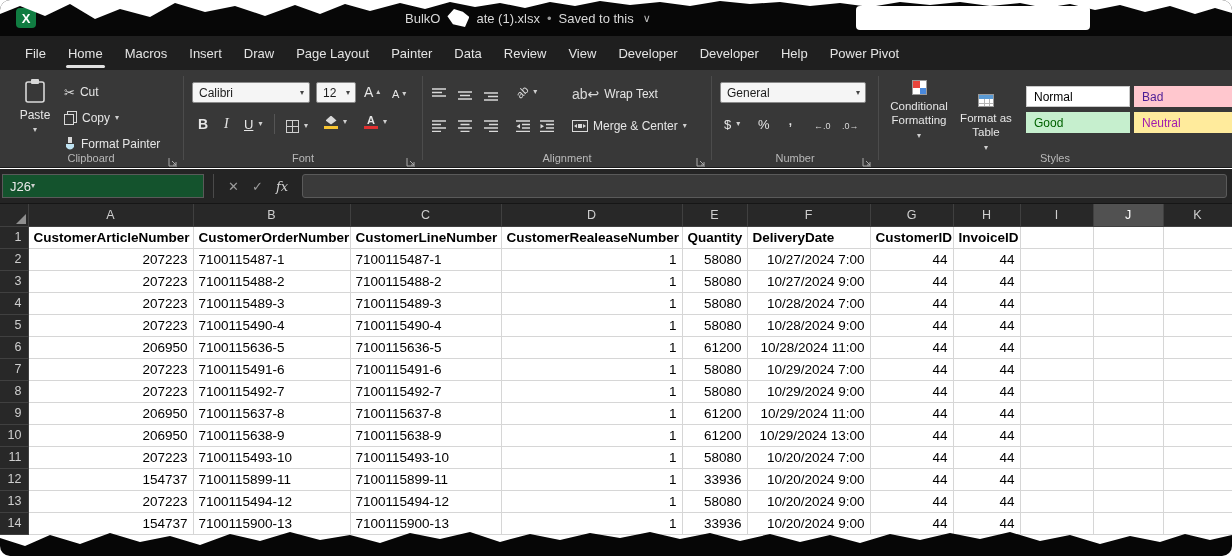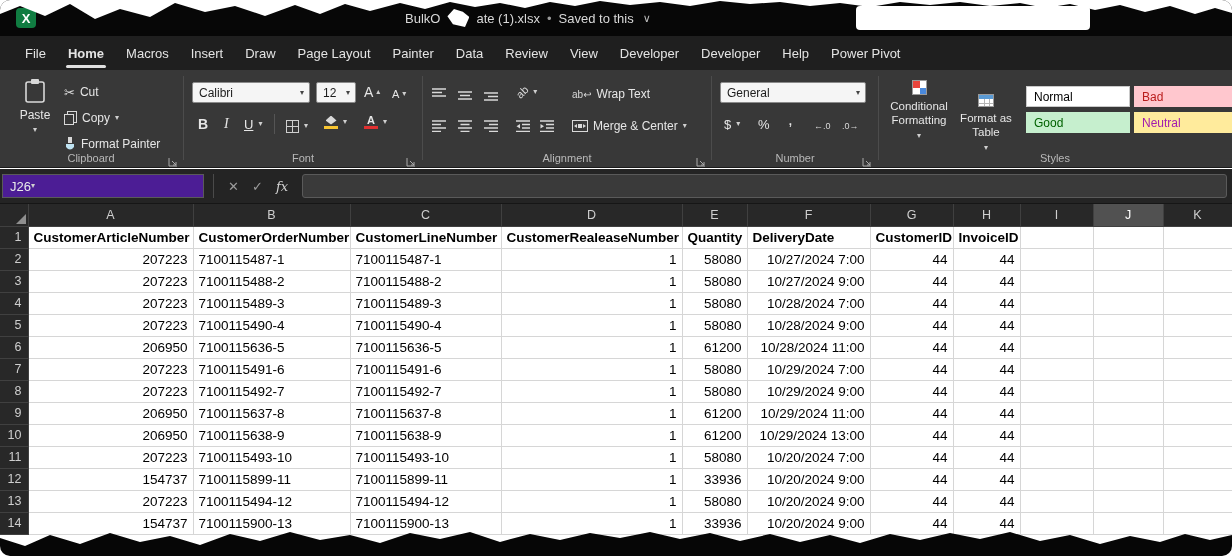--- a/index.html
+++ b/index.html
@@ -11,21 +11,21 @@
   .xlogo{position:absolute;left:16px;top:8px;width:20px;height:20px;background:#107c41;border-radius:4px;display:flex;align-items:center;justify-content:center;color:#fff;font-weight:bold;font-size:13px;}
   .tb-title{position:absolute;left:405px;top:0;height:36px;display:flex;align-items:center;gap:7px;color:#d9d9d9;font-size:13px;white-space:nowrap;}
   .torn-blob{display:inline-block;width:22px;height:18px;background:#fff;clip-path:polygon(0 40%,30% 0,70% 15%,100% 45%,80% 100%,25% 85%);}
   .dotsep{color:#9a9a9a;}
   .tb-caret{color:#bdbdbd;font-size:11px;margin-left:2px;}
   .tb-remnant{position:absolute;left:856px;top:6px;width:234px;height:24px;background:#ffffff;border-radius:4px;}
 
   
   .menubar{position:absolute;left:0;top:36px;width:100%;height:34px;background:#1f1f1f;display:flex;align-items:stretch;padding-left:14px;}
   .tab{position:relative;display:flex;align-items:center;padding:0 11px;color:#e4e4e4;font-size:13px;cursor:default;}
-  .tab.active{font-weight:bold;}
+  .tab.active{font-weight:normal;}
   .tab.active::after{content:"";position:absolute;left:9px;right:9px;bottom:2px;height:3px;background:#e0e0e0;border-radius:2px;}
 
   
   .ribbon{position:absolute;left:0;top:70px;width:100%;height:98px;background:#383838;color:#e6e6e6;border-bottom:1px solid #1a1a1a;}
   .sep{position:absolute;top:6px;height:84px;width:1px;background:#4c4c4c;}
   .glabel{position:absolute;bottom:3px;font-size:11px;color:#b9b9b9;text-align:center;}
   .rbtn{position:absolute;height:20px;display:flex;align-items:center;gap:5px;font-size:12px;color:#e6e6e6;white-space:nowrap;}
   .rbig{position:absolute;display:flex;flex-direction:column;align-items:center;font-size:12px;color:#e6e6e6;text-align:center;}
   .car{font-size:8px;color:#cfcfcf;line-height:1;}
   .combo{position:absolute;height:21px;background:#f5f5f5;border:1px solid #8a8a8a;border-radius:2px;color:#1c1c1c;font-size:12px;display:flex;align-items:center;justify-content:space-between;padding:0 5px 0 6px;}
@@ -43,21 +43,21 @@
   .ft-ico{width:16px;height:13px;border:1px solid #9a9a9a;background:linear-gradient(#5b9bd5,#5b9bd5) 0 0/16px 4px no-repeat,linear-gradient(#b5b5b5,#b5b5b5) 0 8px/16px 1px no-repeat,linear-gradient(#b5b5b5,#b5b5b5) 5px 0/1px 13px no-repeat,linear-gradient(#b5b5b5,#b5b5b5) 10px 0/1px 13px no-repeat,#fff;}
   .tile{position:absolute;height:21px;display:flex;align-items:center;padding-left:7px;font-size:12px;border:1px solid transparent;white-space:nowrap;overflow:hidden;}
   .tile.selected{border-color:#c9c9c9;}
   .orient-ico{transform:rotate(-45deg);font-size:11px;color:#d9d9d9;display:inline-block;}
   .vsep-small{position:absolute;width:1px;height:20px;background:#555;}
   .launcher{position:absolute;top:83px;}
   .dec-ico{font-size:9px;color:#d9d9d9;letter-spacing:0;}
 
   
   .fbar{position:absolute;left:0;top:169px;width:100%;height:35px;background:#242424;border-bottom:1px solid #161616;}
-  .namebox{position:absolute;left:2px;top:5px;width:202px;height:24px;background:#4c1d95;border:1px solid #5a5a5a;display:flex;align-items:center;padding:0 7px;color:#eaeaea;font-size:13px;}
+  .namebox{position:absolute;left:2px;top:5px;width:202px;height:24px;background:#14532d;border:1px solid #5a5a5a;display:flex;align-items:center;padding:0 7px;color:#eaeaea;font-size:13px;}
   .fdiv{position:absolute;left:213px;top:5px;width:1px;height:24px;background:#4a4a4a;}
   .fsym{position:absolute;top:0;height:35px;display:flex;align-items:center;color:#9c9c9c;font-size:13px;}
   .fx-it{font-family:"DejaVu Serif",serif;font-style:italic;color:#d2d2d2;}
   .finput{position:absolute;left:302px;right:5px;top:5px;height:24px;background:#3a3a3a;border:1px solid #5a5a5a;border-radius:3px;color:#eaeaea;font-size:13px;padding:0 6px;display:flex;align-items:center;}
 
   
   .sheet{position:absolute;left:0;top:204px;width:100%;bottom:0;background:#fff;overflow:hidden;}
   table.grid{border-collapse:collapse;table-layout:fixed;width:1232px;}
   table.grid th,table.grid td{height:22px;padding:0;overflow:hidden;white-space:nowrap;}
   table.grid thead th{background:#282828;color:#cfcfcf;font-weight:normal;font-size:12.5px;border-right:1px solid #404040;border-bottom:1px solid #404040;text-align:center;}
@@ -238,21 +238,21 @@
             <line x1="4" y1="6.5" x2="14" y2="6.5"></line>
             <line x1="0" y1="10" x2="14" y2="10"></line>
           </g>
         </svg>
       </div>
     <div class="rbtn" style="left:516px;top:12px">
       <span class="orient-ico">ab</span>
       <span class="car">▾</span>
     </div>
     <div class="rbtn" style="left:572px;top:14px">
-      <span style="font-size:10px;color:#d9d9d9"><span>ab</span>↩</span>
+      <span style="font-size:14px;color:#d9d9d9"><span>ab</span>↩</span>
       <span>Wrap Text</span>
     </div>
     <div class="rbtn" style="left:432px;top:46px">
         <svg width="14" height="12">
           <g stroke="#d9d9d9" stroke-width="1.5">
             <line x1="0" y1="1" x2="14" y2="1"></line>
             <line x1="0" y1="4.5" x2="9" y2="4.5"></line>
             <line x1="0" y1="8" x2="14" y2="8"></line>
             <line x1="0" y1="11.5" x2="9" y2="11.5"></line>
           </g>
@@ -352,21 +352,21 @@
       <span class="car">▾</span>
     </div>
     <div class="rbig" style="left:954px;top:24px;width:64px;gap:4px">
       <span class="ft-ico"></span>
       <span style="font-size:11.5px;line-height:1.25">Format as Table</span>
       <span class="car">▾</span>
     </div>
     <div></div>
     <div class="glabel" style="left:878px;width:354px">Styles</div>
   <div class="tile selected" style="left: 1026px; top: 16px; width: 104px; background: rgb(255, 255, 255); color: rgb(0, 0, 0);">Normal</div>
-      <div class="tile" style="left: 1134px; top: 16px; width: 98px; background: rgb(255, 199, 206); color: #b91c1c;">Bad</div>
+      <div class="tile" style="left: 1134px; top: 16px; width: 98px; background: rgb(255, 199, 206); color: #4c1d95;">Bad</div>
       <div class="tile" style="left: 1026px; top: 42px; width: 104px; background: rgb(198, 239, 206); color: rgb(0, 97, 0);">Good</div>
       <div class="tile" style="left: 1134px; top: 42px; width: 108px; background: rgb(255, 235, 156); color: #a21caf;">Neutral</div>
     </div>
 
   <div class="fbar">
     <div class="namebox">
       <span>J26</span>
       <span class="car">▾</span>
     </div>
     <div class="fdiv"></div>

